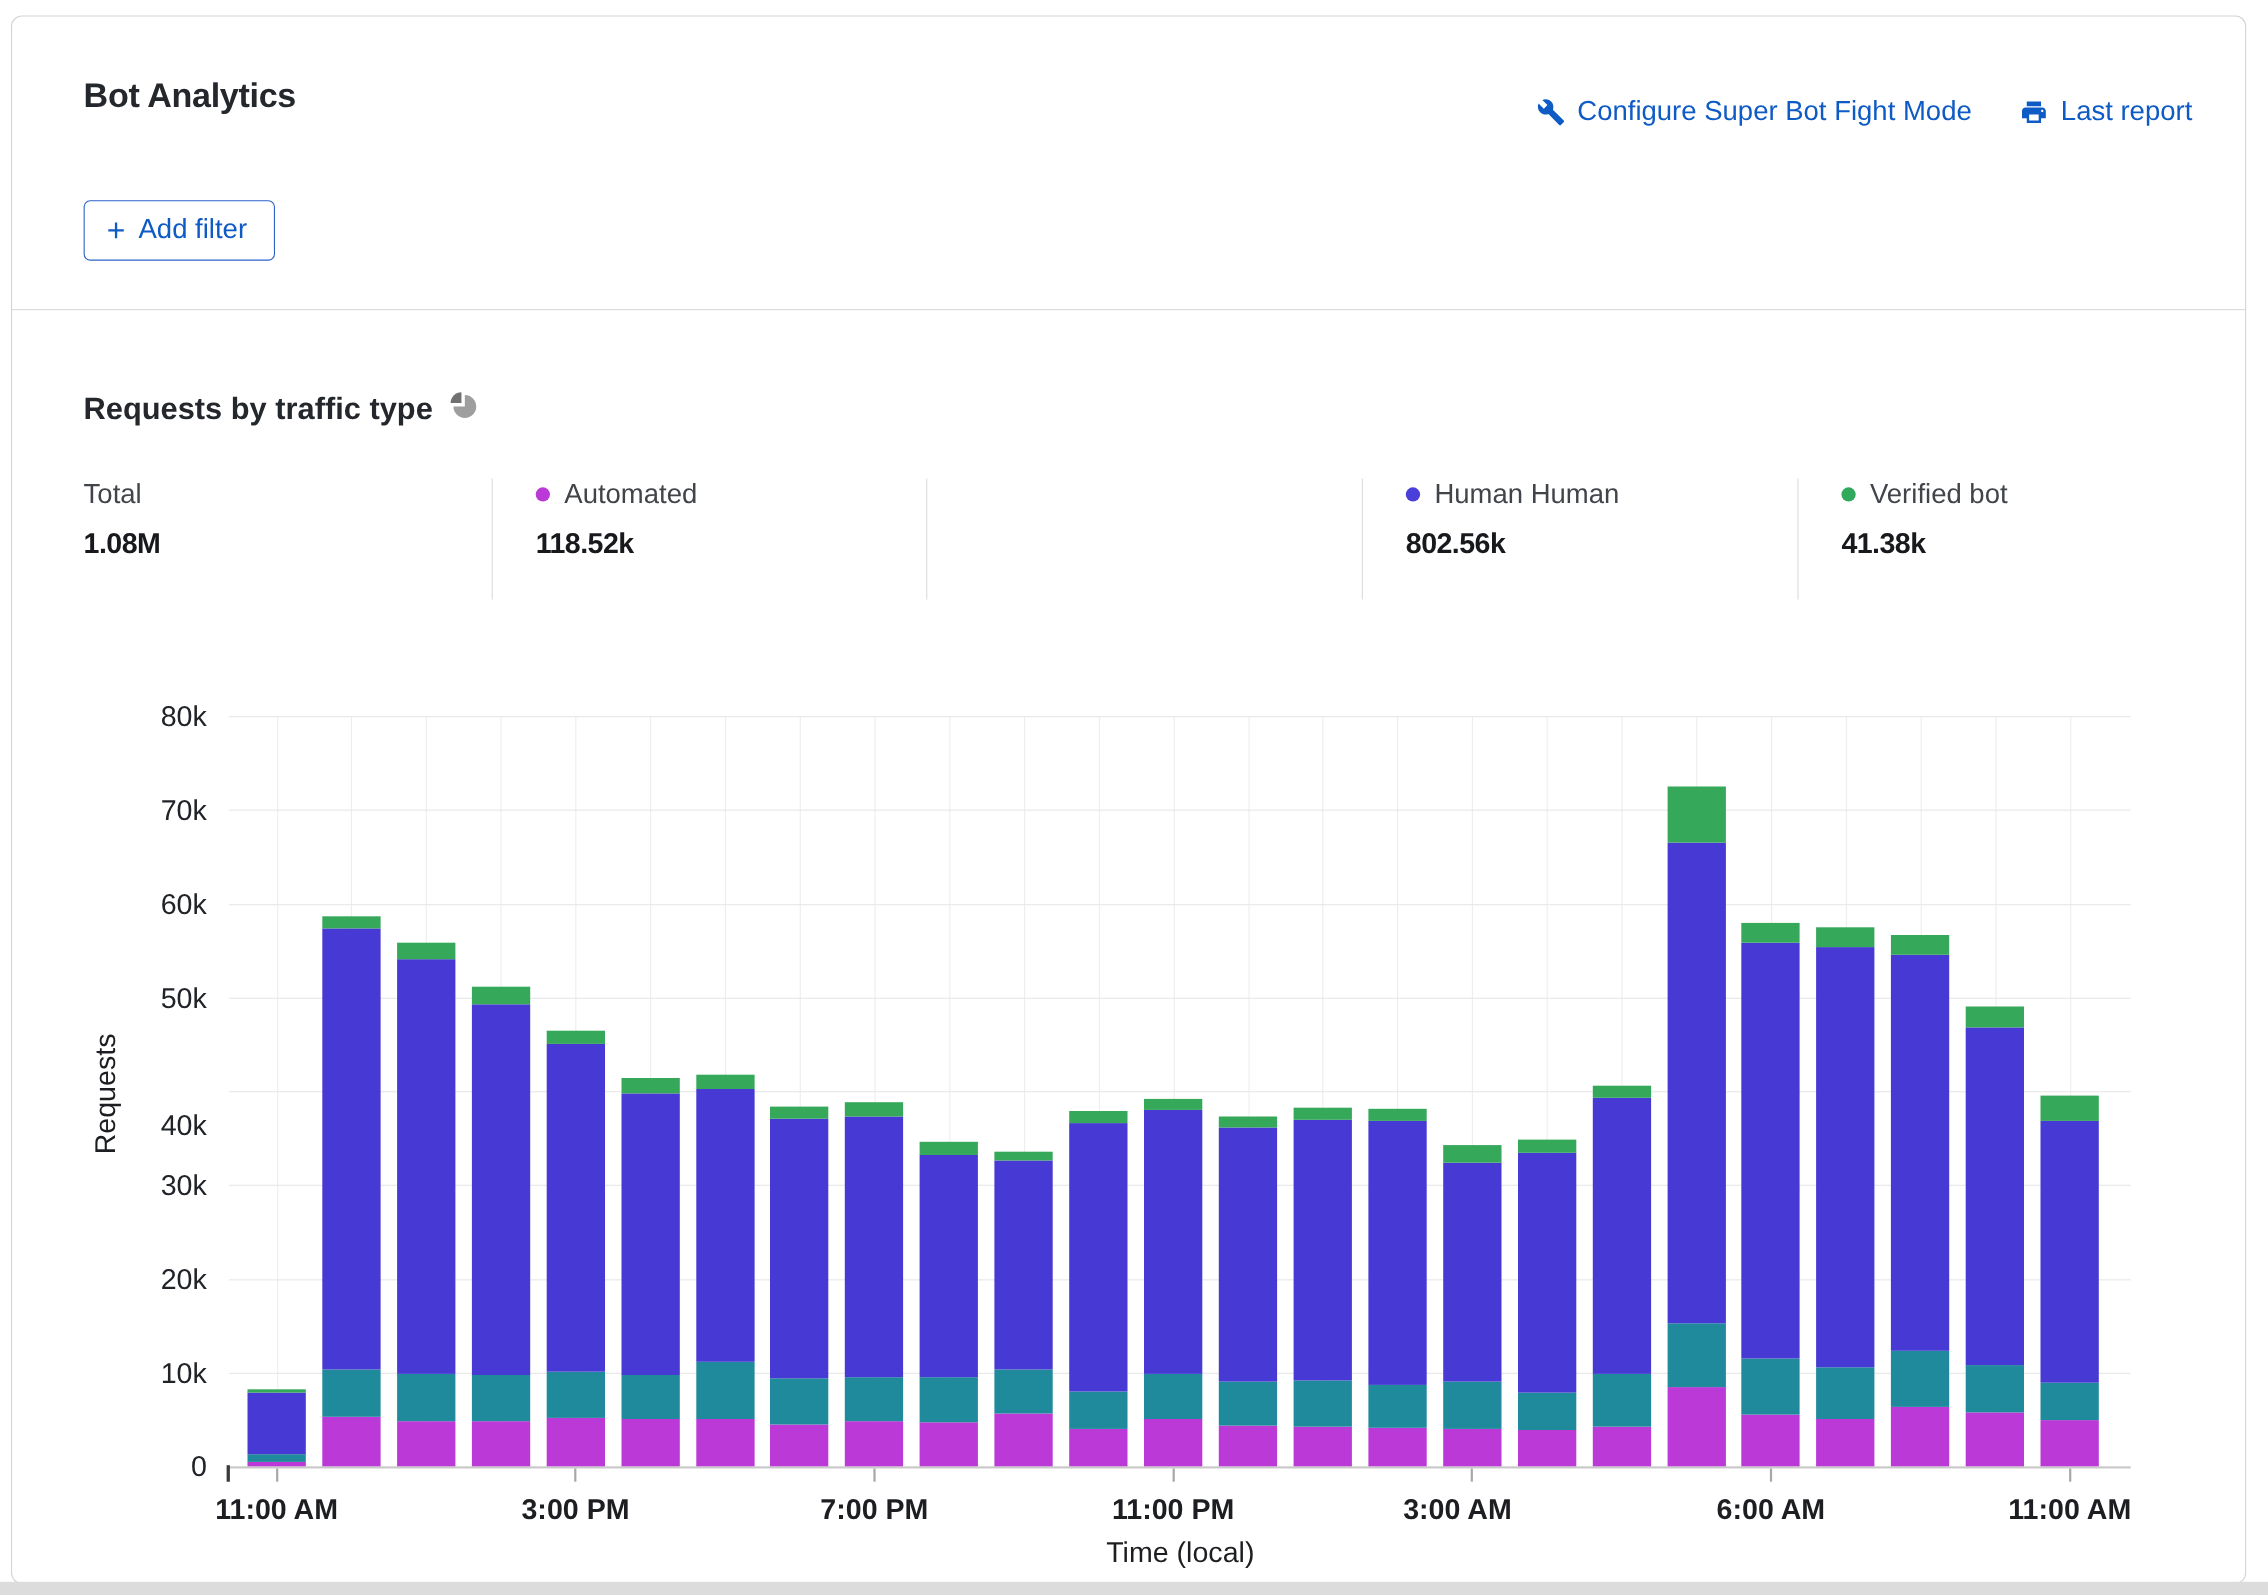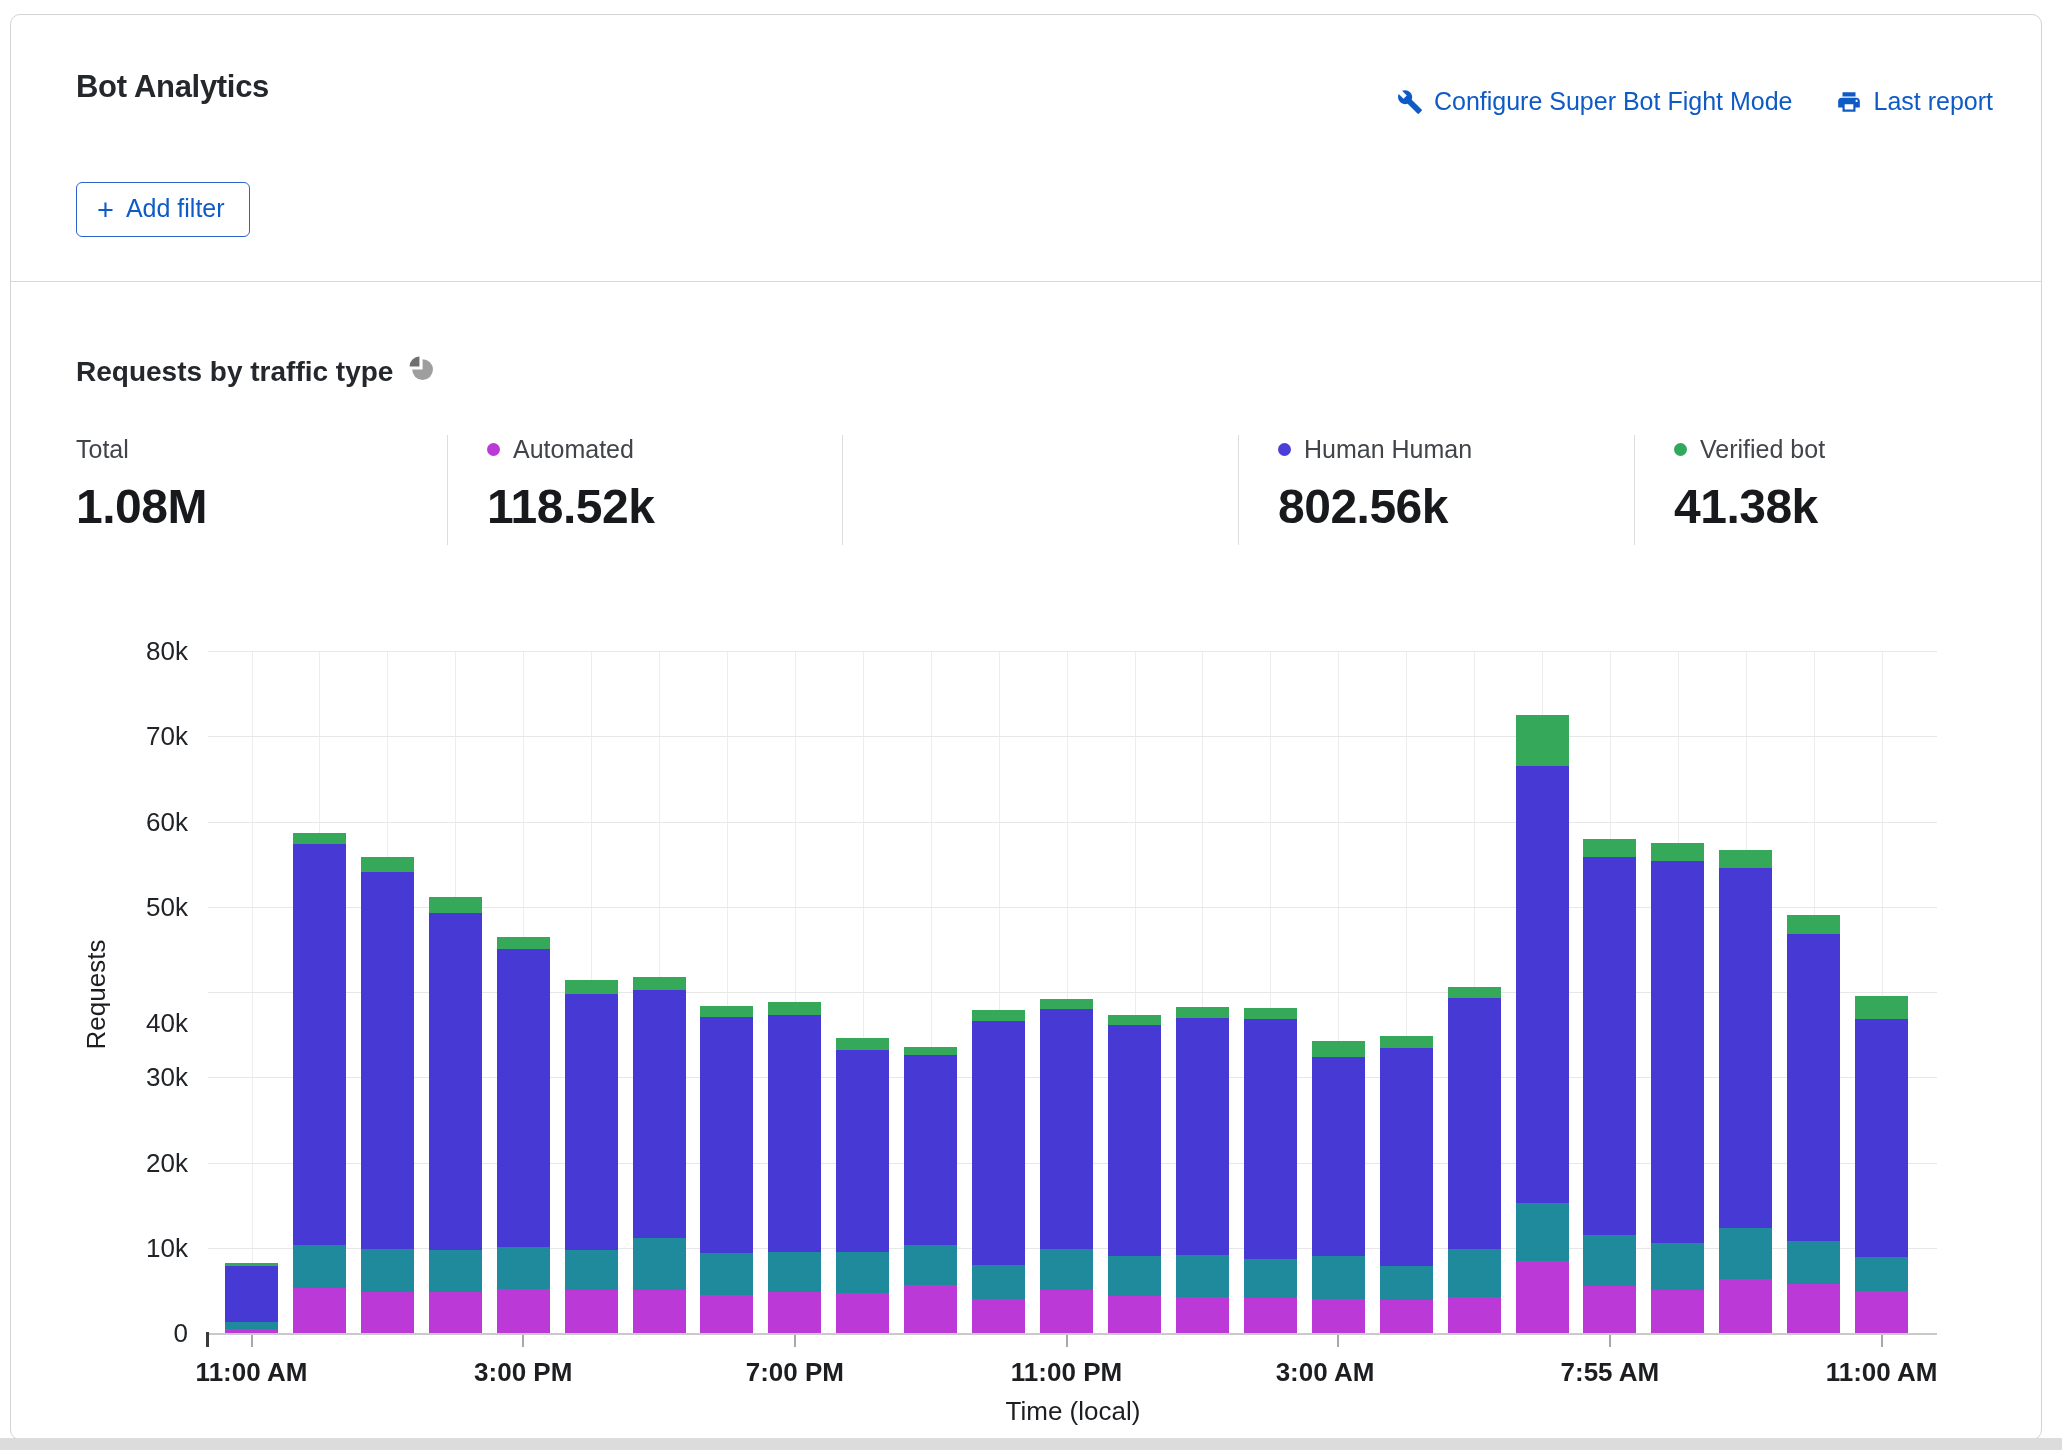--- a/index.html
+++ b/index.html
@@ -23,21 +23,21 @@
   .dropdown .caret{position:absolute;right:22px;top:26px;width:0;height:0;border-left:9px solid transparent;
     border-right:9px solid transparent;border-top:12px solid #4f4f4f;}
   .header-divider{position:absolute;left:0;top:266px;width:100%;height:1px;background:#d9d9d9;}
 
   
   .section-title{position:absolute;left:65px;top:340px;font-size:28px;font-weight:700;color:#24282c;
     display:flex;align-items:center;gap:14px;}
   .stat-block{position:absolute;top:420px;}
   .stat-label{display:flex;align-items:center;gap:13px;font-size:25px;color:#41454a;}
   .stat-dot{width:13px;height:13px;border-radius:50%;}
-  .stat-value{margin-top:15px;font-size:48px;font-weight:700;color:#17191c;letter-spacing:-.5px;}
+  .stat-value{margin-top:15px;font-size:26px;font-weight:700;color:#17191c;letter-spacing:-.5px;}
   .stat-divider{position:absolute;top:420px;width:1px;height:110px;background:#dcdcdc;}
 
   
   #chart{position:absolute;left:0;top:0;width:100%;height:100%;}
   .gl-h{position:absolute;height:1px;background:#e7e7e7;}
   .gl-v{position:absolute;width:1px;background:#ededed;}
   .axis-x{position:absolute;height:1.5px;background:#c9c9c9;}
   .ytick-label{position:absolute;width:70px;text-align:right;font-size:26px;color:#202327;line-height:26px;}
   .xtick-label{position:absolute;width:160px;text-align:center;font-size:26px;color:#1c1e21;font-weight:bold;}
   .xtick{position:absolute;width:2px;height:12px;background:#a8a8a8;}
@@ -272,21 +272,21 @@
         <div class="xtick-label" style="left: 160.5px; top: 1342px;">11:00 AM</div>
         <div class="xtick" style="left: 511.2px; top: 1320px;"></div>
         <div class="xtick-label" style="left: 432.2px; top: 1342px;">3:00 PM</div>
         <div class="xtick" style="left: 782.9px; top: 1320px;"></div>
         <div class="xtick-label" style="left: 703.9px; top: 1342px;">7:00 PM</div>
         <div class="xtick" style="left: 1054.5px; top: 1320px;"></div>
         <div class="xtick-label" style="left: 975.5px; top: 1342px;">11:00 PM</div>
         <div class="xtick" style="left: 1326.2px; top: 1320px;"></div>
         <div class="xtick-label" style="left: 1234px; top: 1342px;">3:00 AM</div>
         <div class="xtick" style="left: 1597.9px; top: 1320px;"></div>
-        <div class="xtick-label" style="left: 1518.9px; top: 1342px;">7:55 AM</div>
+        <div class="xtick-label" style="left: 1518.9px; top: 1342px;">6:00 AM</div>
         <div class="xtick" style="left: 1869.6px; top: 1320px;"></div>
         <div class="xtick-label" style="left: 1790.6px; top: 1342px;">11:00 AM</div>
         <div class="axis-title-y" style="left: -15px; top: 964px; width: 200px;">Requests</div>
         <div class="axis-title-x" style="left: 912px; top: 1381px; width: 300px;">Time (local)</div>
       </div>
 
   </div>
   <div id="bottom-strip"></div>
 </div>
 

